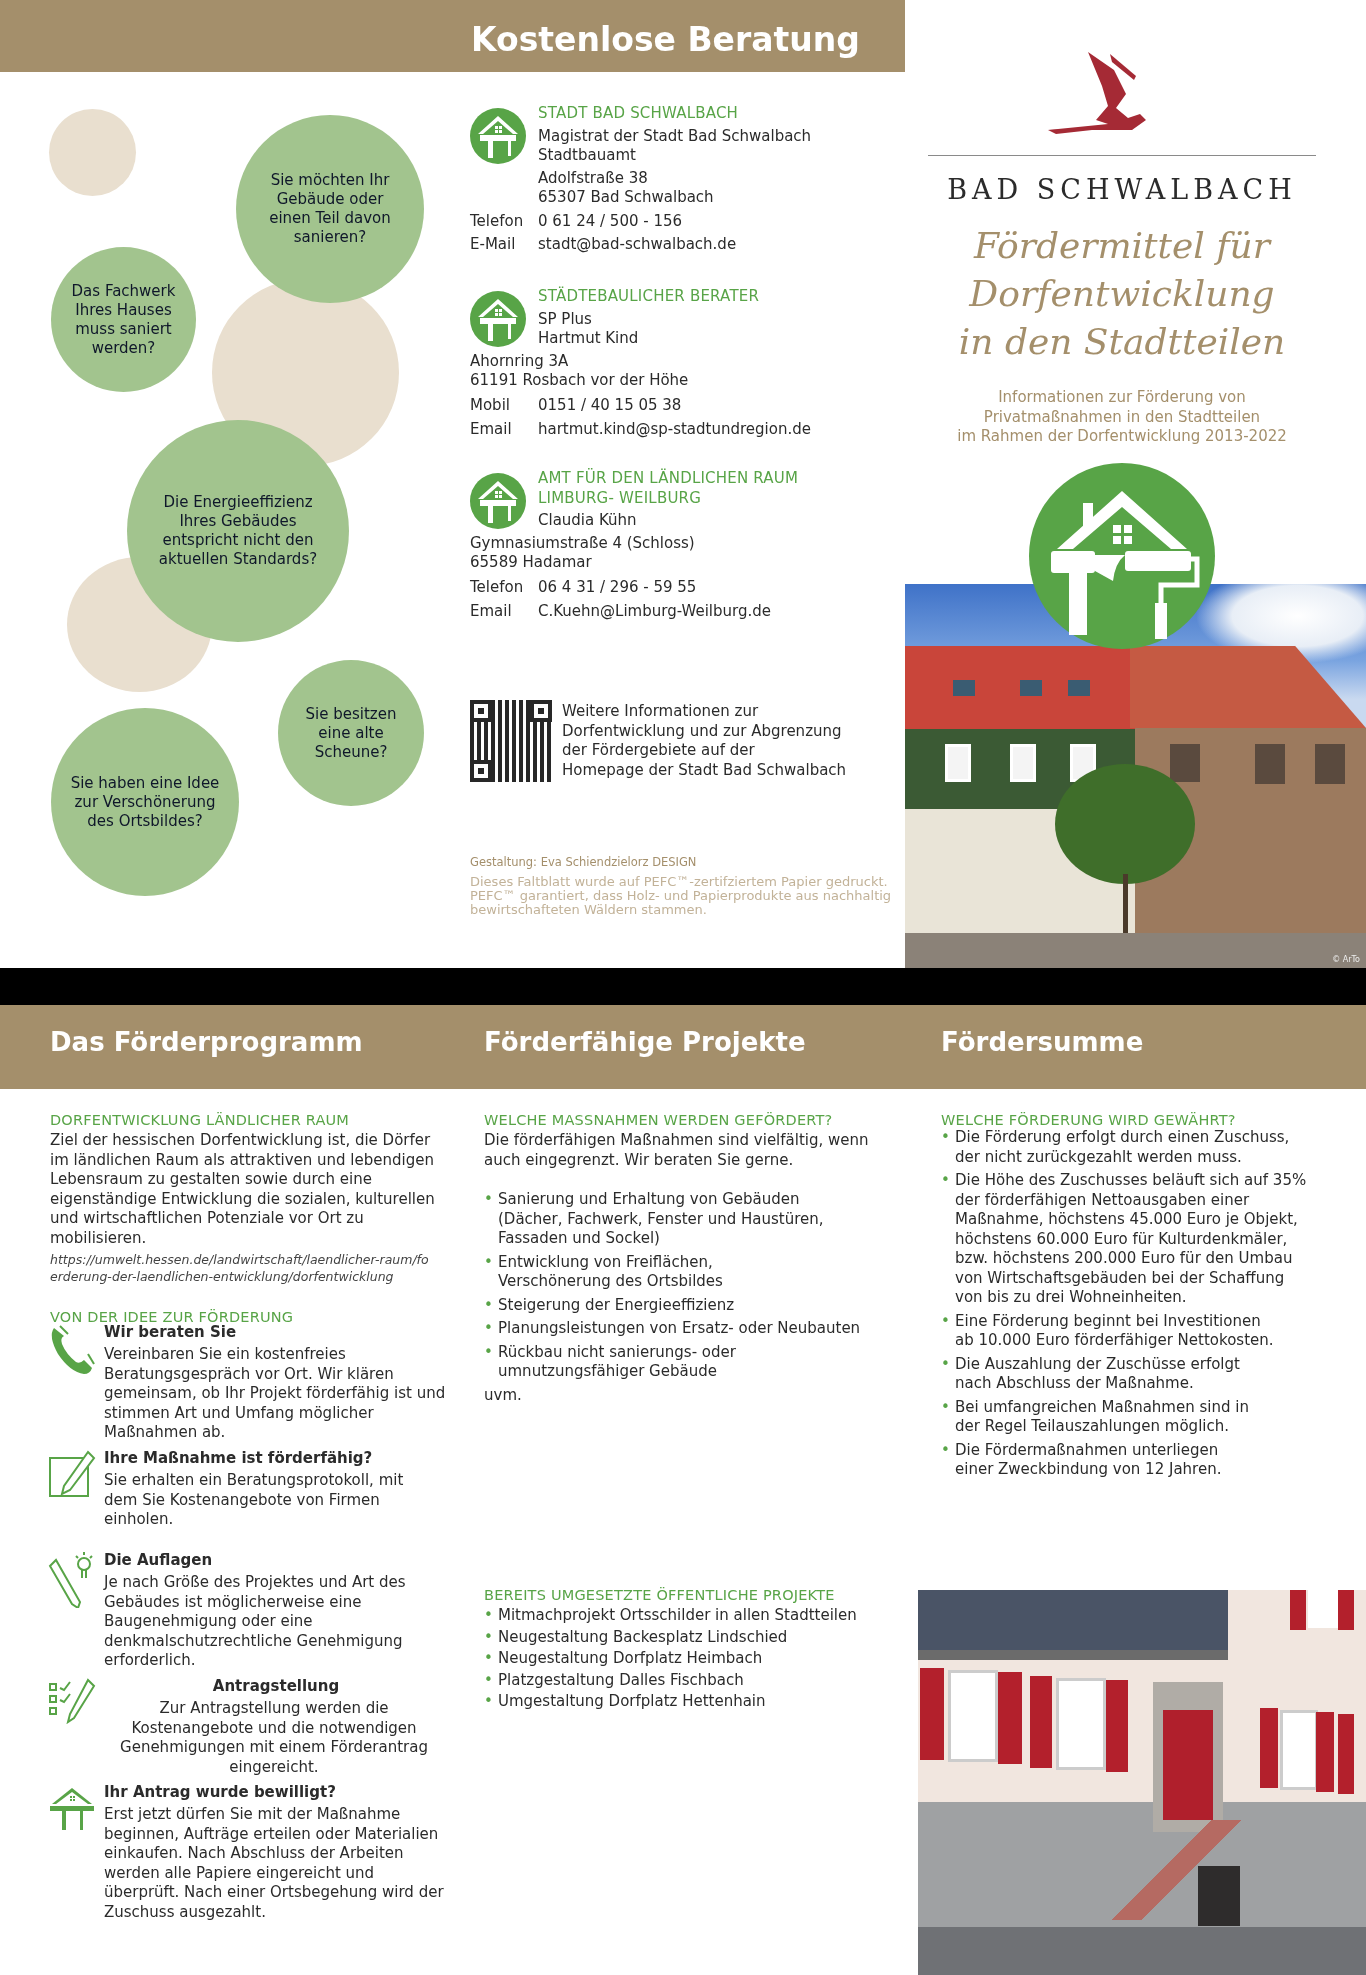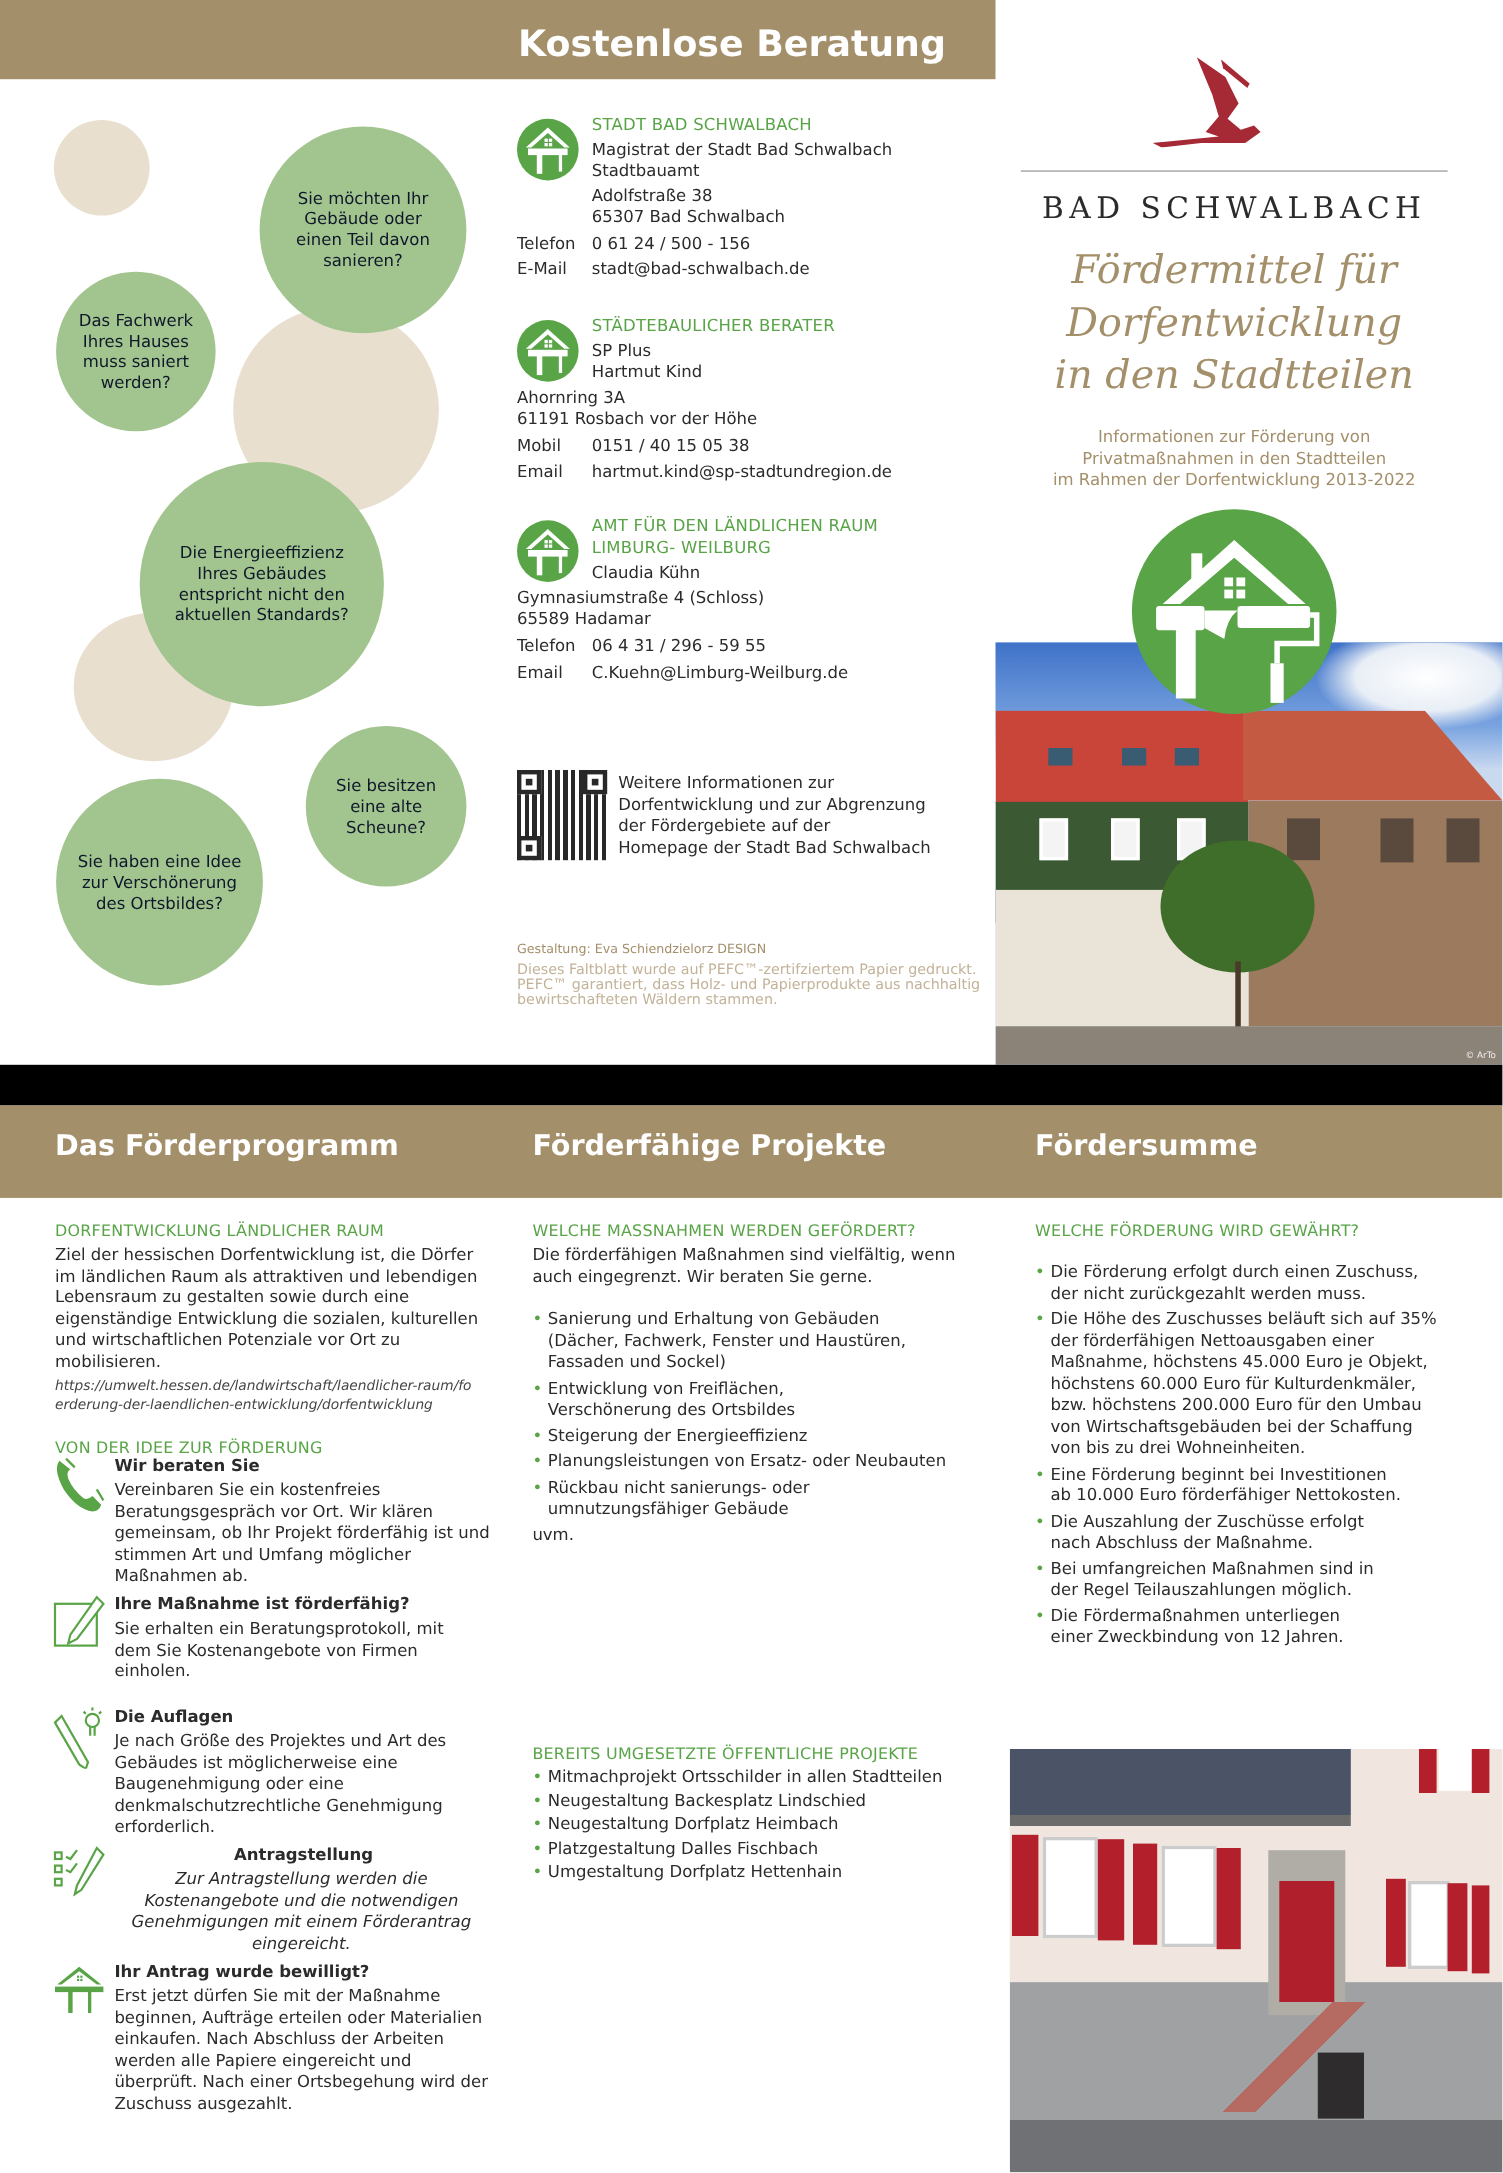--- a/index.html
+++ b/index.html
@@ -290,21 +290,21 @@
     <svg width="48" height="46" viewBox="0 0 48 46">
         <rect x="2" y="6" width="6" height="6" fill="none" stroke="#58a447" stroke-width="2"></rect>
         <rect x="2" y="18" width="6" height="6" fill="none" stroke="#58a447" stroke-width="2"></rect>
         <rect x="2" y="30" width="6" height="6" fill="none" stroke="#58a447" stroke-width="2"></rect>
         <path d="M12 10 L16 12 L22 4 M12 22 L16 24 L22 16" stroke="#58a447" stroke-width="2" fill="none"></path>
         <path d="M40 2 L46 8 L26 40 L20 44 L22 36 Z" fill="none" stroke="#58a447" stroke-width="2"></path>
       </svg>
   </div>
   <div class="tx">
     <div class="tt">Antragstellung</div>
-    <div class="body-t" style="margin-top:3px;width:340px;font-style:italic;">Zur Antragstellung werden die Kostenangebote und die notwendigen Genehmigungen mit einem Förderantrag eingereicht.</div>
+    <div class="body-t" style="margin-top:3px;width:340px;">Zur Antragstellung werden die Kostenangebote und die notwendigen Genehmigungen mit einem Förderantrag eingereicht.</div>
   </div>
 </div>
 
 <div class="step" style="top:1782px;">
   <div class="ico">
     <svg width="48" height="48" viewBox="0 0 48 48">
         <path d="M4 20 L24 4 L44 20 L40 20 L24 8 L8 20 Z" fill="#58a447"></path>
         <rect x="22" y="12" width="2" height="2" fill="#58a447"></rect>
         <rect x="25" y="12" width="2" height="2" fill="#58a447"></rect>
         <rect x="22" y="15" width="2" height="2" fill="#58a447"></rect>
@@ -338,21 +338,21 @@
     <li style="margin-bottom:2px;">Mitmachprojekt Ortsschilder in allen Stadtteilen</li>
     <li style="margin-bottom:2px;">Neugestaltung Backesplatz Lindschied</li>
     <li style="margin-bottom:2px;">Neugestaltung Dorfplatz Heimbach</li>
     <li style="margin-bottom:2px;">Platzgestaltung Dalles Fischbach</li>
     <li style="margin-bottom:2px;">Umgestaltung Dorfplatz Hettenhain</li>
   </ul>
 </div>
 
 <div class="abs" style="left:941px;top:1112px;width:370px;">
   <div class="sec-h">WELCHE FÖRDERUNG WIRD GEWÄHRT?</div>
-  <ul class="bl" style="margin-top:19px;">
+  <ul class="bl" style="margin-top:0;">
     <li>Die Förderung erfolgt durch einen Zuschuss, der nicht zurückgezahlt werden muss.</li>
     <li>Die Höhe des Zuschusses beläuft sich auf 35% der förderfähigen Nettoausgaben einer Maßnahme, höchstens 45.000 Euro je Objekt, höchstens 60.000 Euro für Kulturdenkmäler, bzw. höchstens 200.000 Euro für den Umbau von Wirtschaftsgebäuden bei der Schaffung von bis zu drei Wohneinheiten.</li>
     <li style="width:340px;">Eine Förderung beginnt bei Investitionen ab 10.000 Euro förderfähiger Nettokosten.</li>
     <li style="width:300px;">Die Auszahlung der Zuschüsse erfolgt nach Abschluss der Maßnahme.</li>
     <li style="width:320px;">Bei umfangreichen Maßnahmen sind in der Regel Teilauszahlungen möglich.</li>
     <li style="width:300px;">Die Fördermaßnahmen unterliegen einer Zweckbindung von 12 Jahren.</li>
   </ul>
 </div>
 
 <div class="abs" style="left:918px;top:1590px;width:448px;height:385px;overflow:hidden;background:#f1e6df;">

